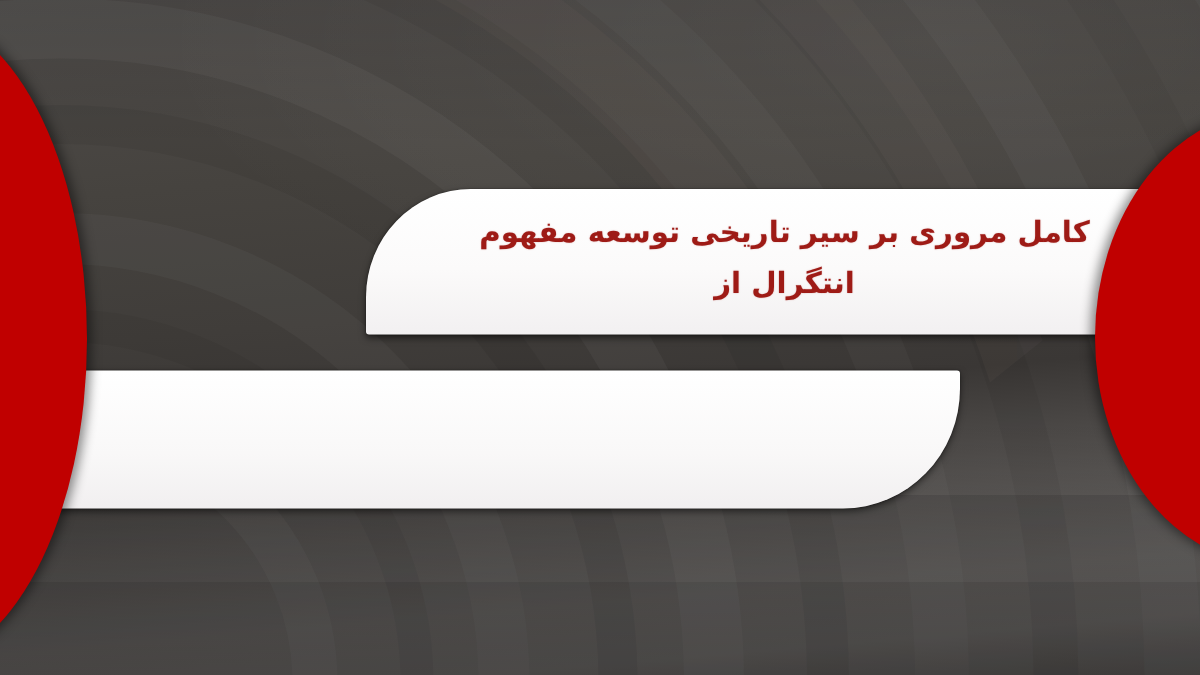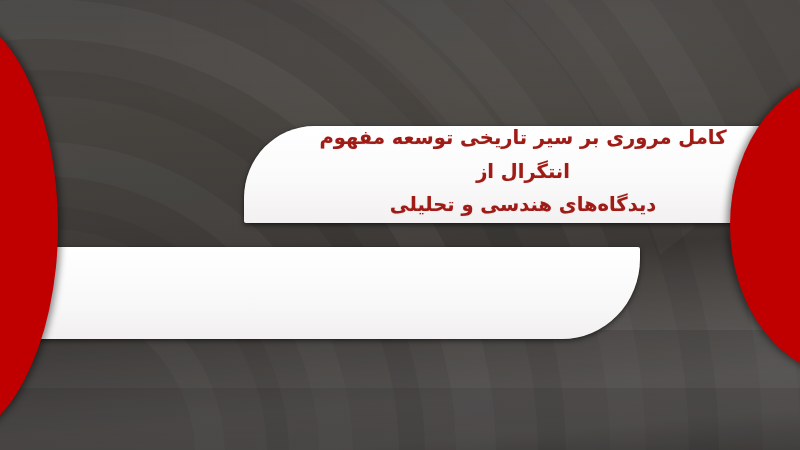--- a/index.html
+++ b/index.html
@@ -186,17 +186,16 @@
     <div class="content-text"></div>
   </div>
 
   <div class="red-ellipse red-left"></div>
   <div class="red-ellipse red-right"></div>
 
   <div class="title-plate">
     <div class="title-text">
       <span>کامل مروری بر سیر تاریخی توسعه مفهوم انتگرال از</span>
       <br>
-      <span>دیدگاه‌های هندسی و تحلیلی</span>
     </div>
   </div>
 
 </div>
 
 </body></html>

